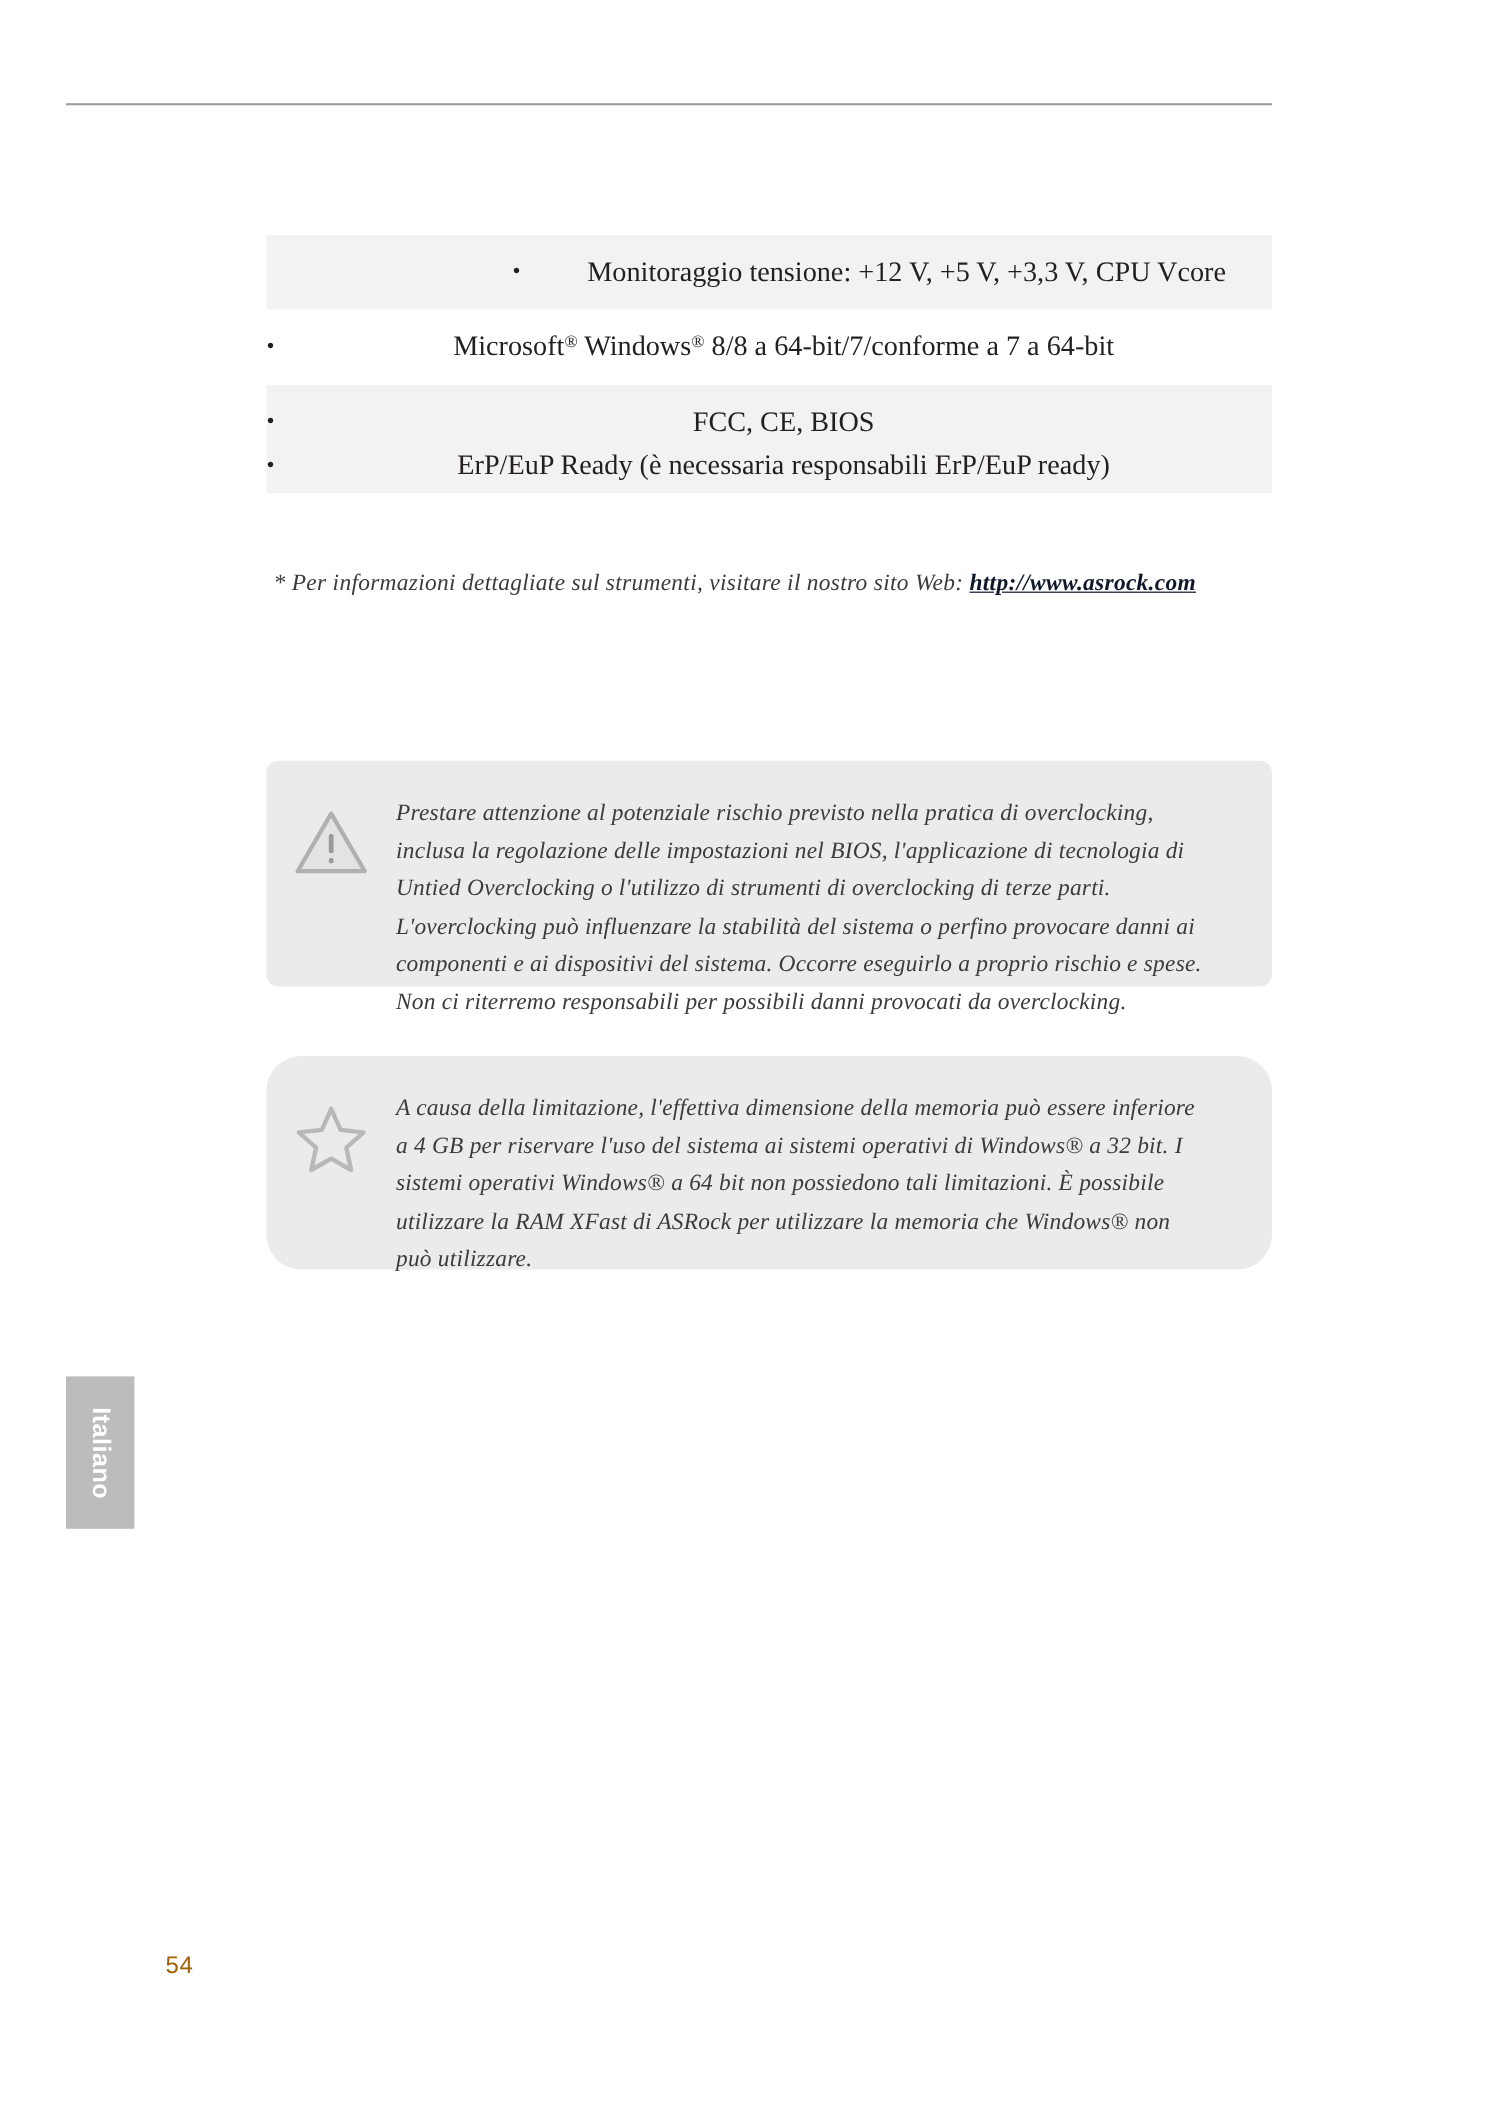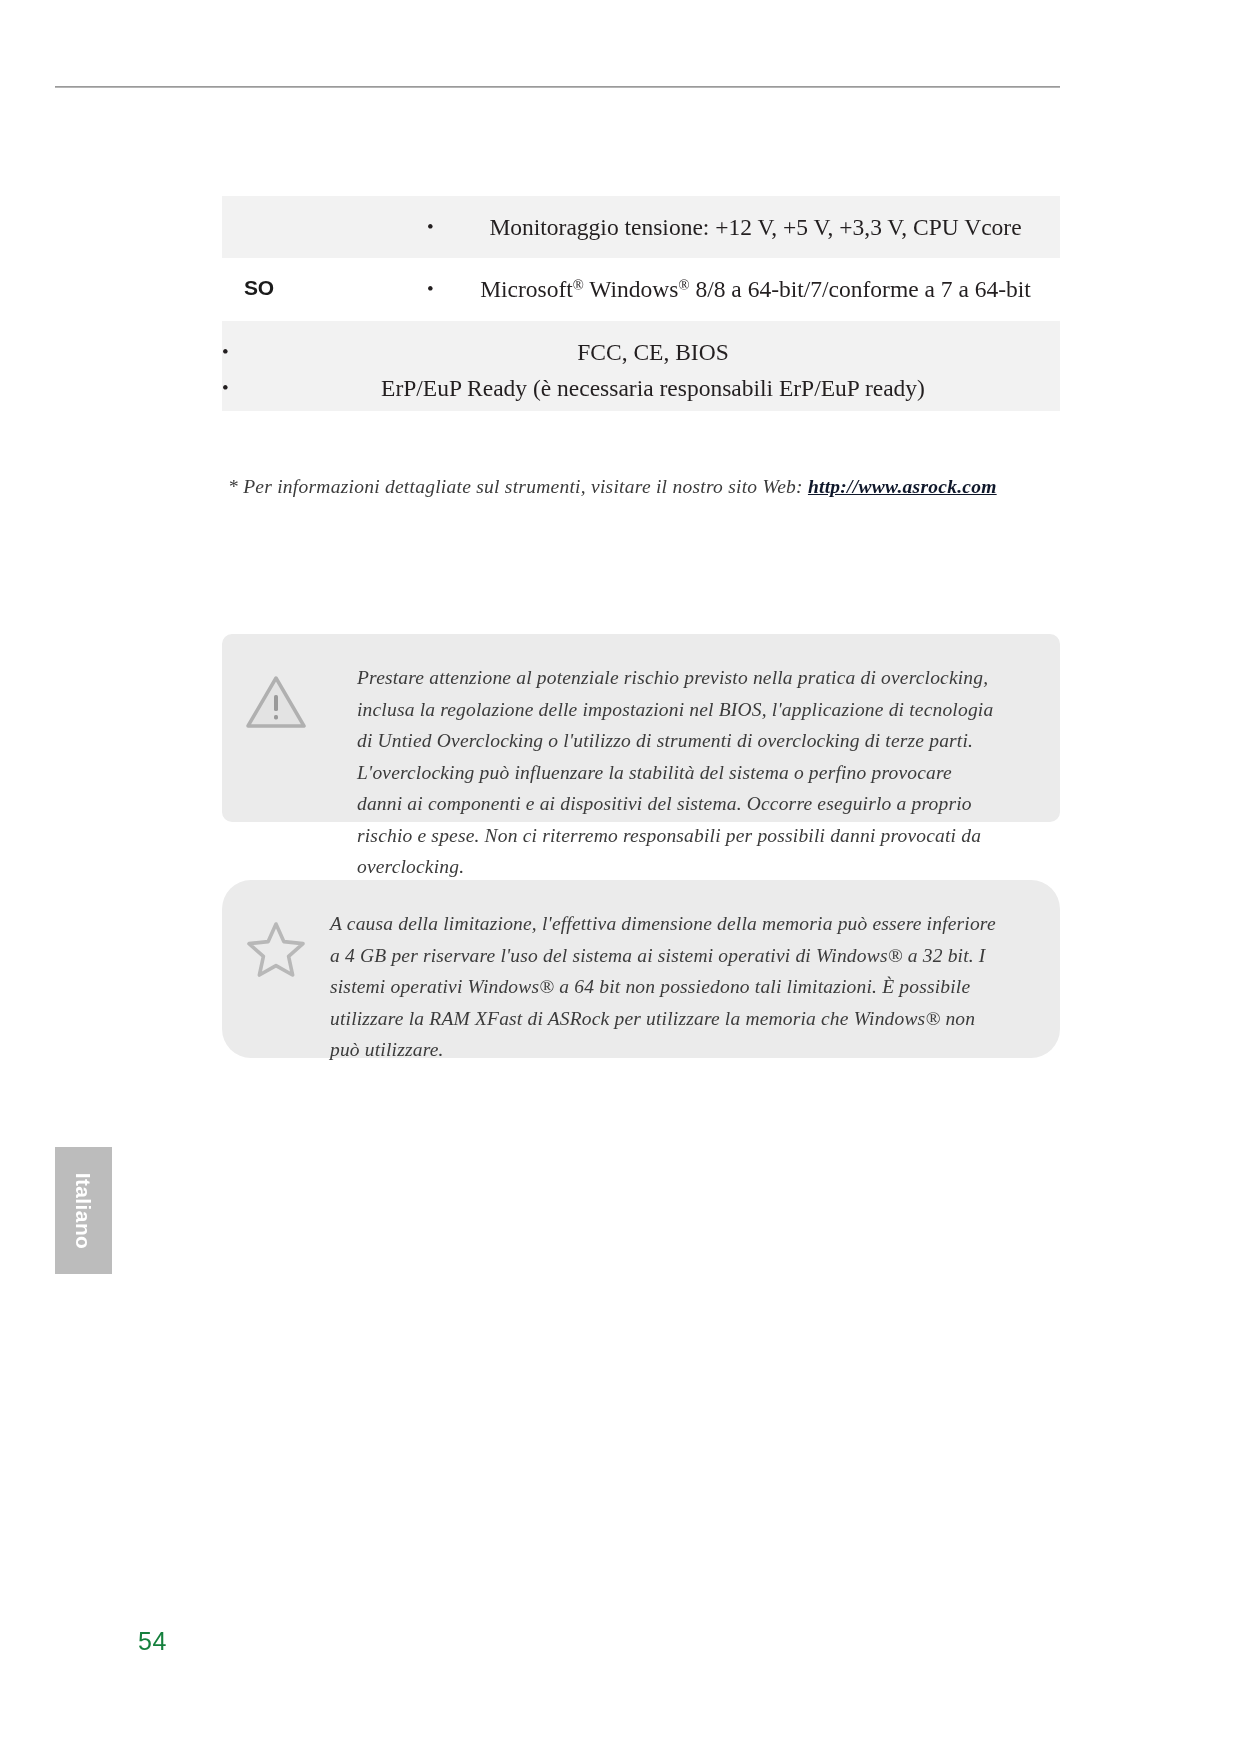--- a/index.html
+++ b/index.html
@@ -107,21 +107,21 @@
   .callout {
     position: absolute;
     left: 222px;
     width: 838px;
     background: #ebebeb;
     border-radius: 10px;
     box-sizing: border-box;
     display: flex;
     align-items: flex-start;
   }
-  .callout-warning { top: 634px; height: 188px; gap: 27px; }
+  .callout-warning { top: 634px; height: 188px; }
   .callout-note    { top: 880px; height: 178px; border-radius: 29px; }
 
   .callout-icon {
     flex: 0 0 auto;
     width: 108px;
     display: flex;
     justify-content: center;
     align-items: flex-start;
     padding-top: 40px;
   }
@@ -157,22 +157,22 @@
     font-size: 21px;
     letter-spacing: 0.4px;
   }
 
   
   .page-number {
     position: absolute;
     left: 138px;
     top: 1627px;
     font-family: "Liberation Sans", sans-serif;
-    font-size: 25px;
-    color: #15803d;
+    font-size: 20px;
+    color: #a16207;
     letter-spacing: 0.5px;
   }
 </style>
 </head>
 <body>
 
 <div class="top-rule"></div>
 
 <div class="spec-table">
 
@@ -180,21 +180,20 @@
     <div class="spec-label"></div>
     <div class="spec-value">
       <div class="bullet-line">
         <span class="bullet-dot">•</span>
         <span class="bullet-text">Monitoraggio tensione: +12 V, +5 V, +3,3 V, CPU Vcore</span>
       </div>
     </div>
   </div>
 
   <div class="spec-row plain row-h2">
-    <div class="spec-label">SO</div>
     <div class="spec-value">
       <div class="bullet-line">
         <span class="bullet-dot">•</span>
         <span class="bullet-text">Microsoft<span class="sup-r">®</span> Windows<span class="sup-r">®</span> 8/8 a 64-bit/7/conforme a 7 a 64-bit</span>
       </div>
     </div>
   </div>
 
   <div class="spec-row shaded row-h3">
     <div class="spec-value">

